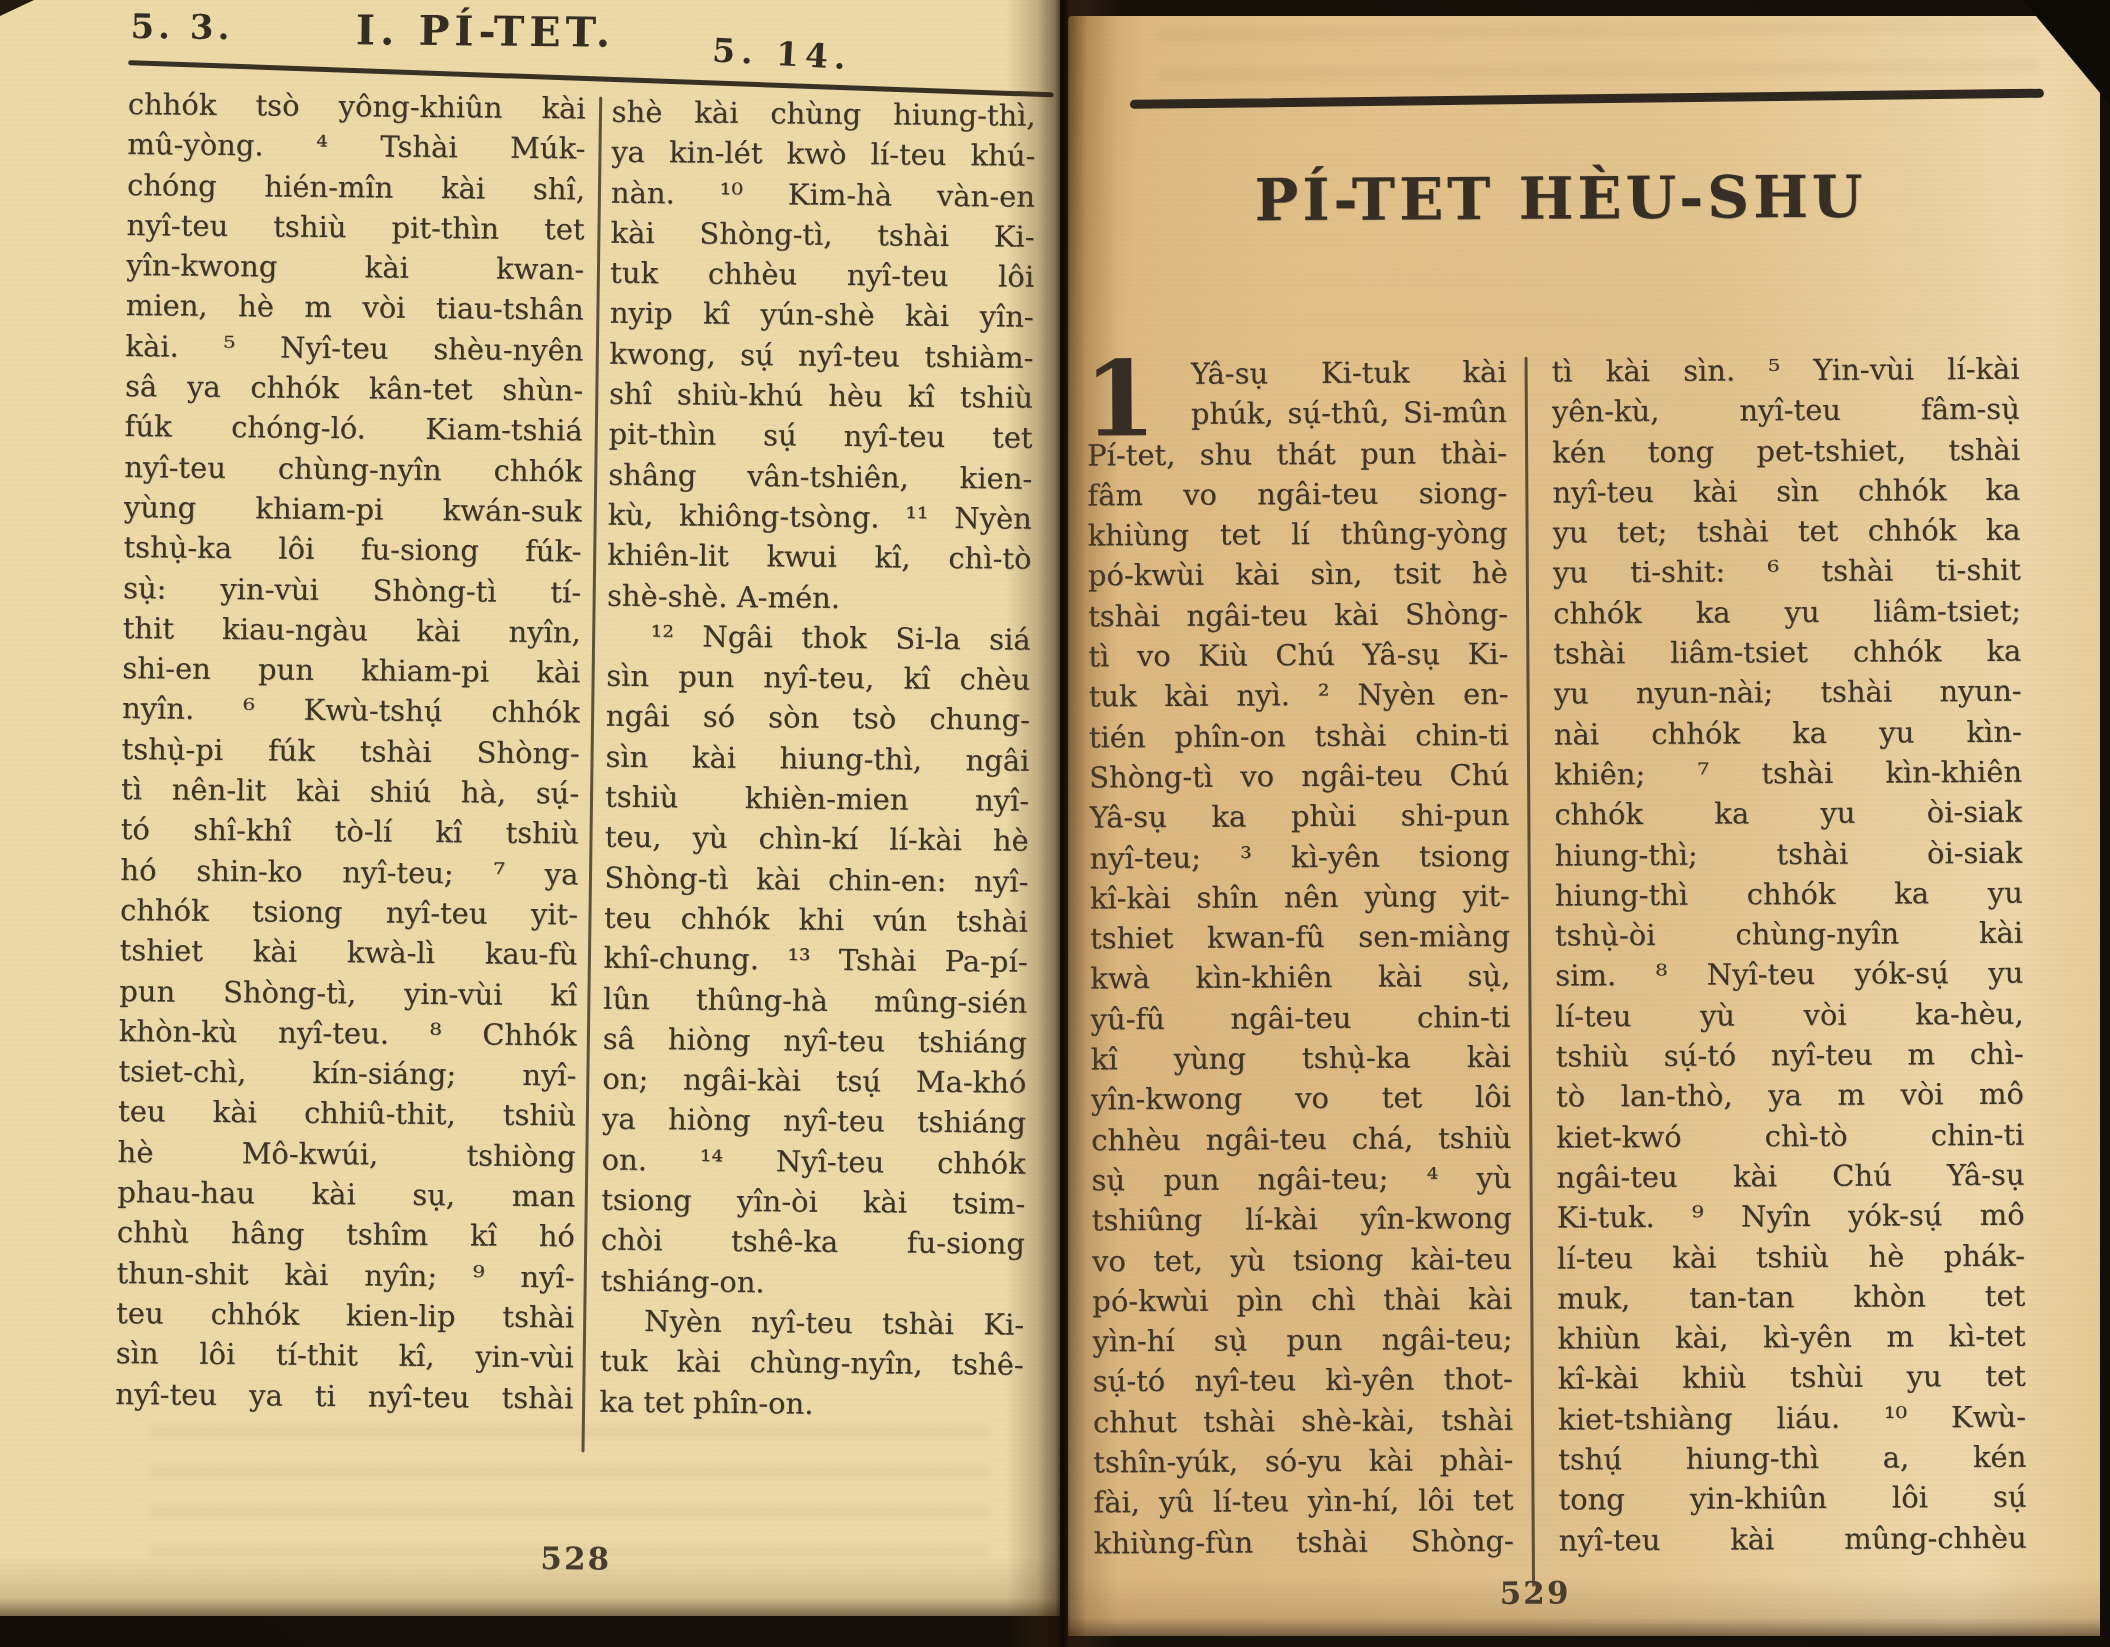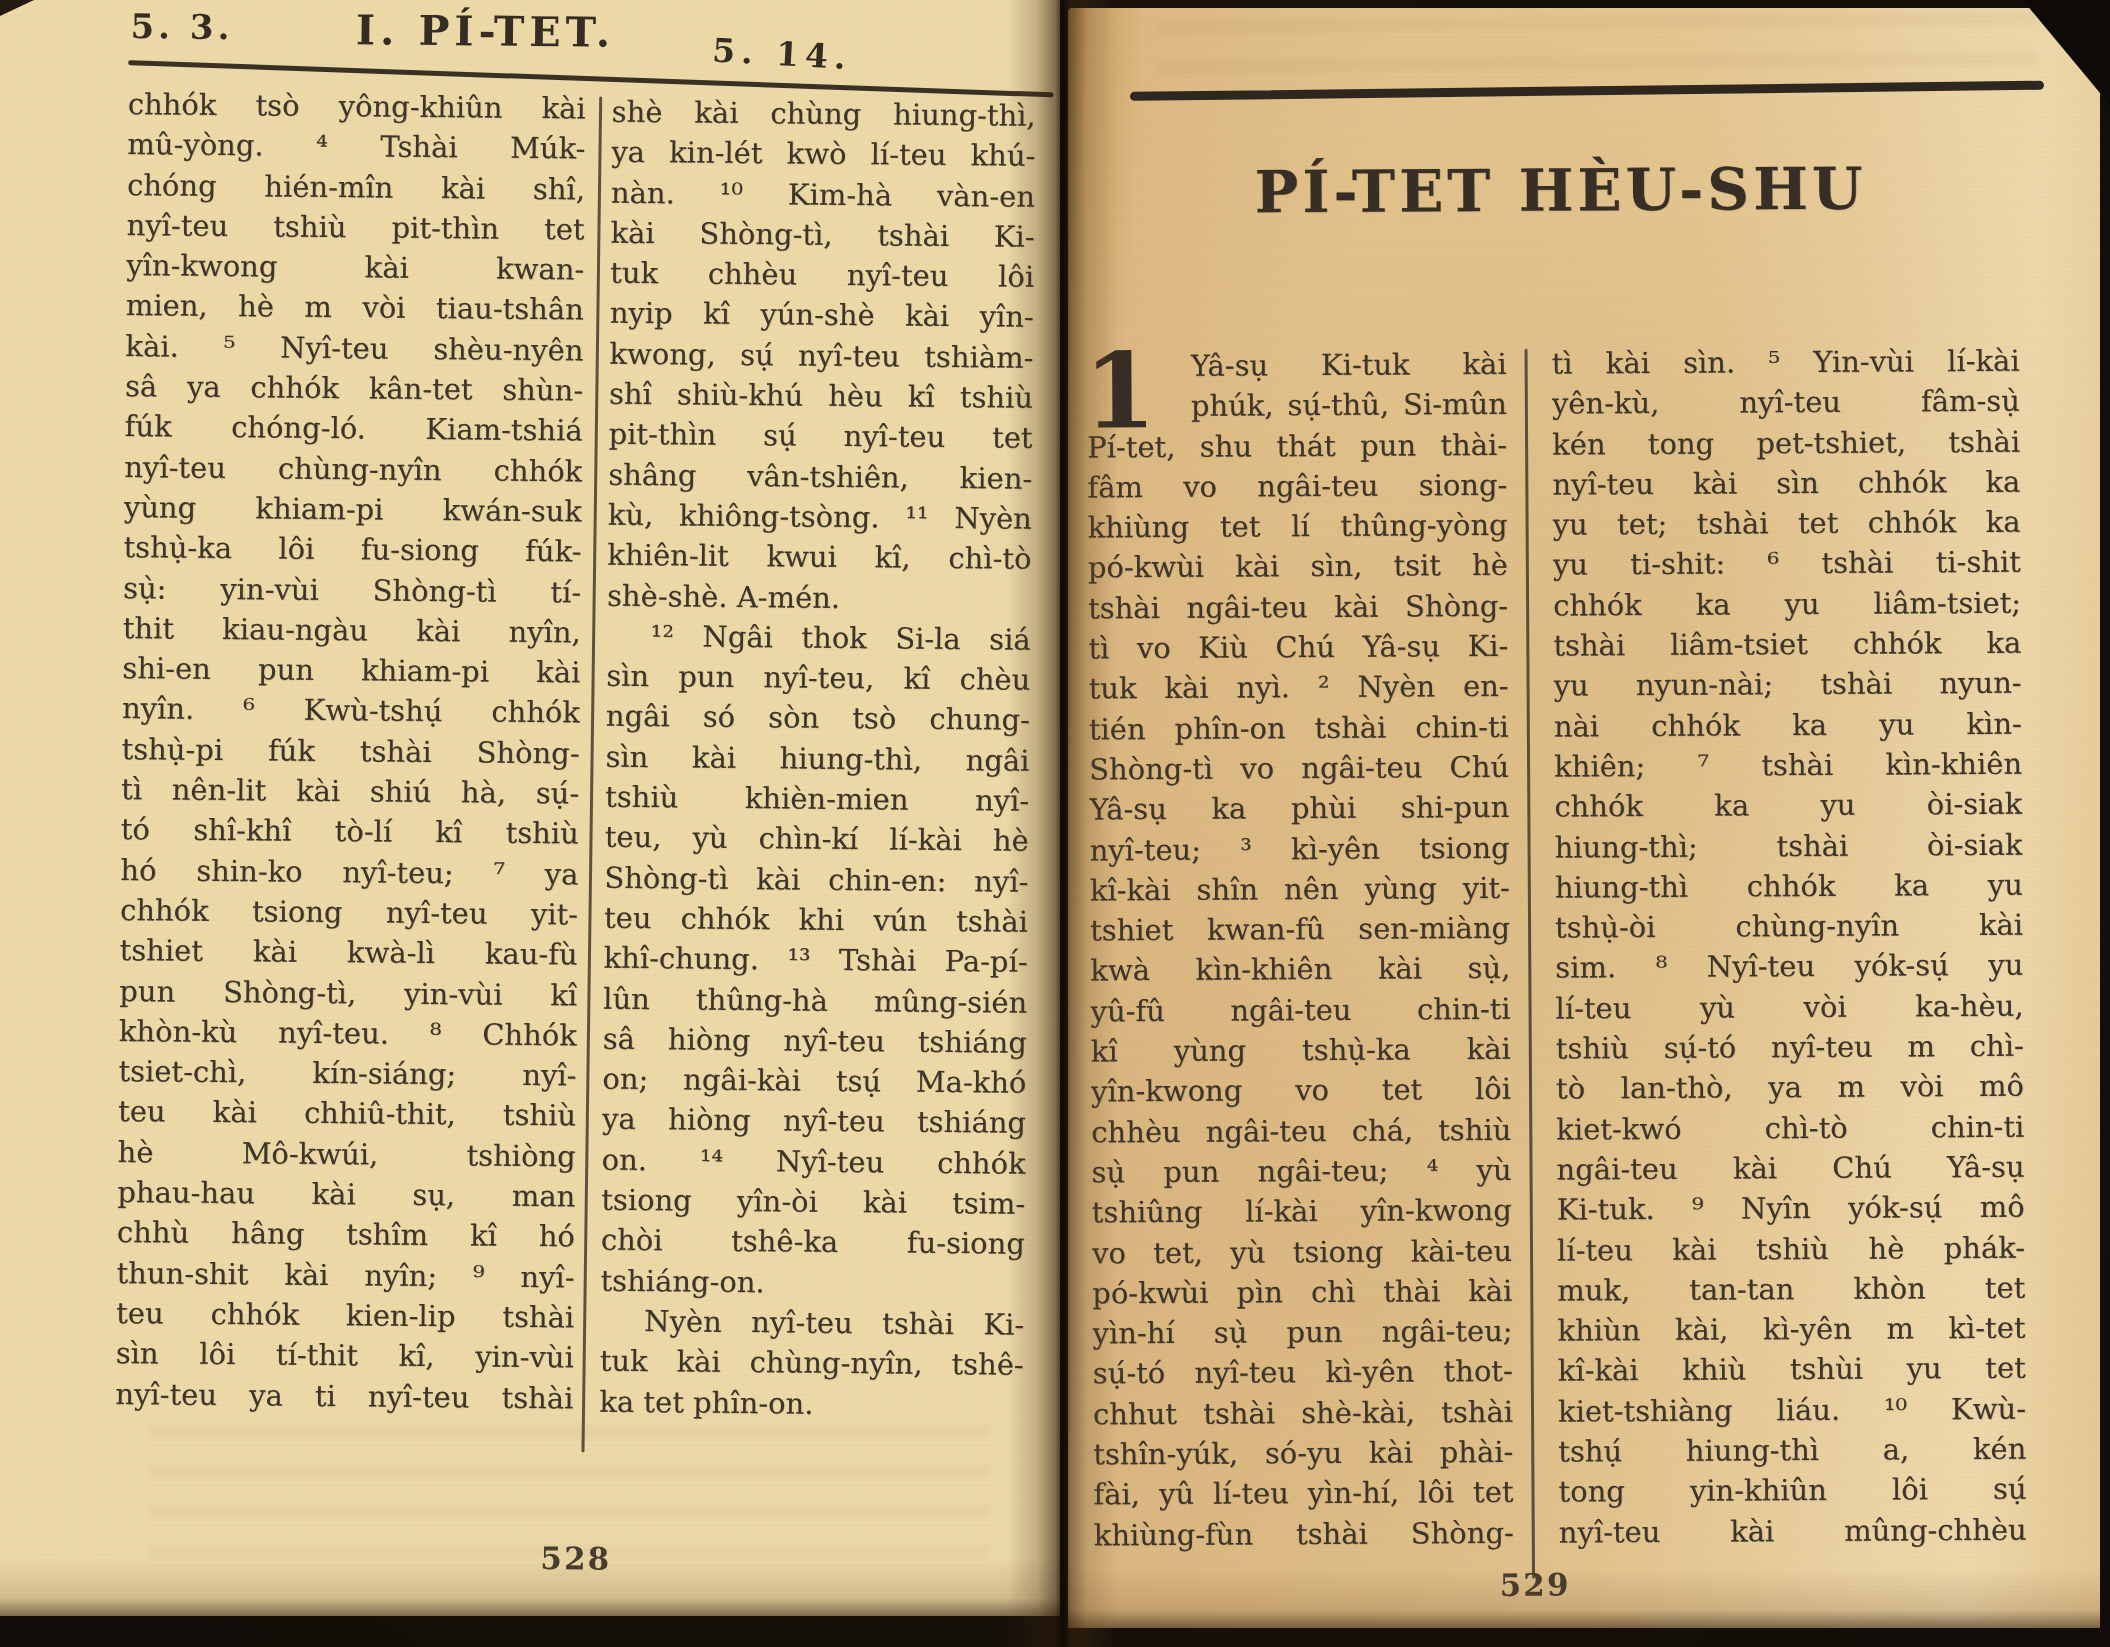--- a/index.html
+++ b/index.html
@@ -11,21 +11,21 @@
   
   .page{position:absolute;}
   .page-left{
     left:0;top:0;width:1060px;height:1616px;
     background:
       radial-gradient(ellipse at 20% 30%, rgba(255,248,220,.25), transparent 55%),
       linear-gradient(105deg,#f2e4bc 0%,#eedcab 30%,#e8d29d 62%,#ddc globalc 80%,#d9bb82 88%,#c3a065 97%,#a8854e 100%);
     background-color:#ecd9a7;
   }
   .page-right{
-    left:1068px;top:8px;width:1032px;height:1620px;
+    left:1068px;top:16px;width:1032px;height:1620px;
     background:
       radial-gradient(ellipse at 60% 35%, rgba(150,95,30,.10), transparent 45%),
       radial-gradient(ellipse at 30% 80%, rgba(150,100,40,.10), transparent 50%),
       linear-gradient(93deg,#a87f49 0%,#c9a167 2%,#dcb982 7%,#e2c18b 28%,#e6c994 58%,#edd7aa 88%,#e4c791 100%);
     border-radius:4px 8px 0 0;
   }
   .page::after{ 
     content:"";position:absolute;left:0;right:0;bottom:0;height:60px;pointer-events:none;
     background:linear-gradient(180deg,transparent 0%,rgba(90,55,20,.18) 70%,rgba(35,18,5,.55) 100%);
   }

